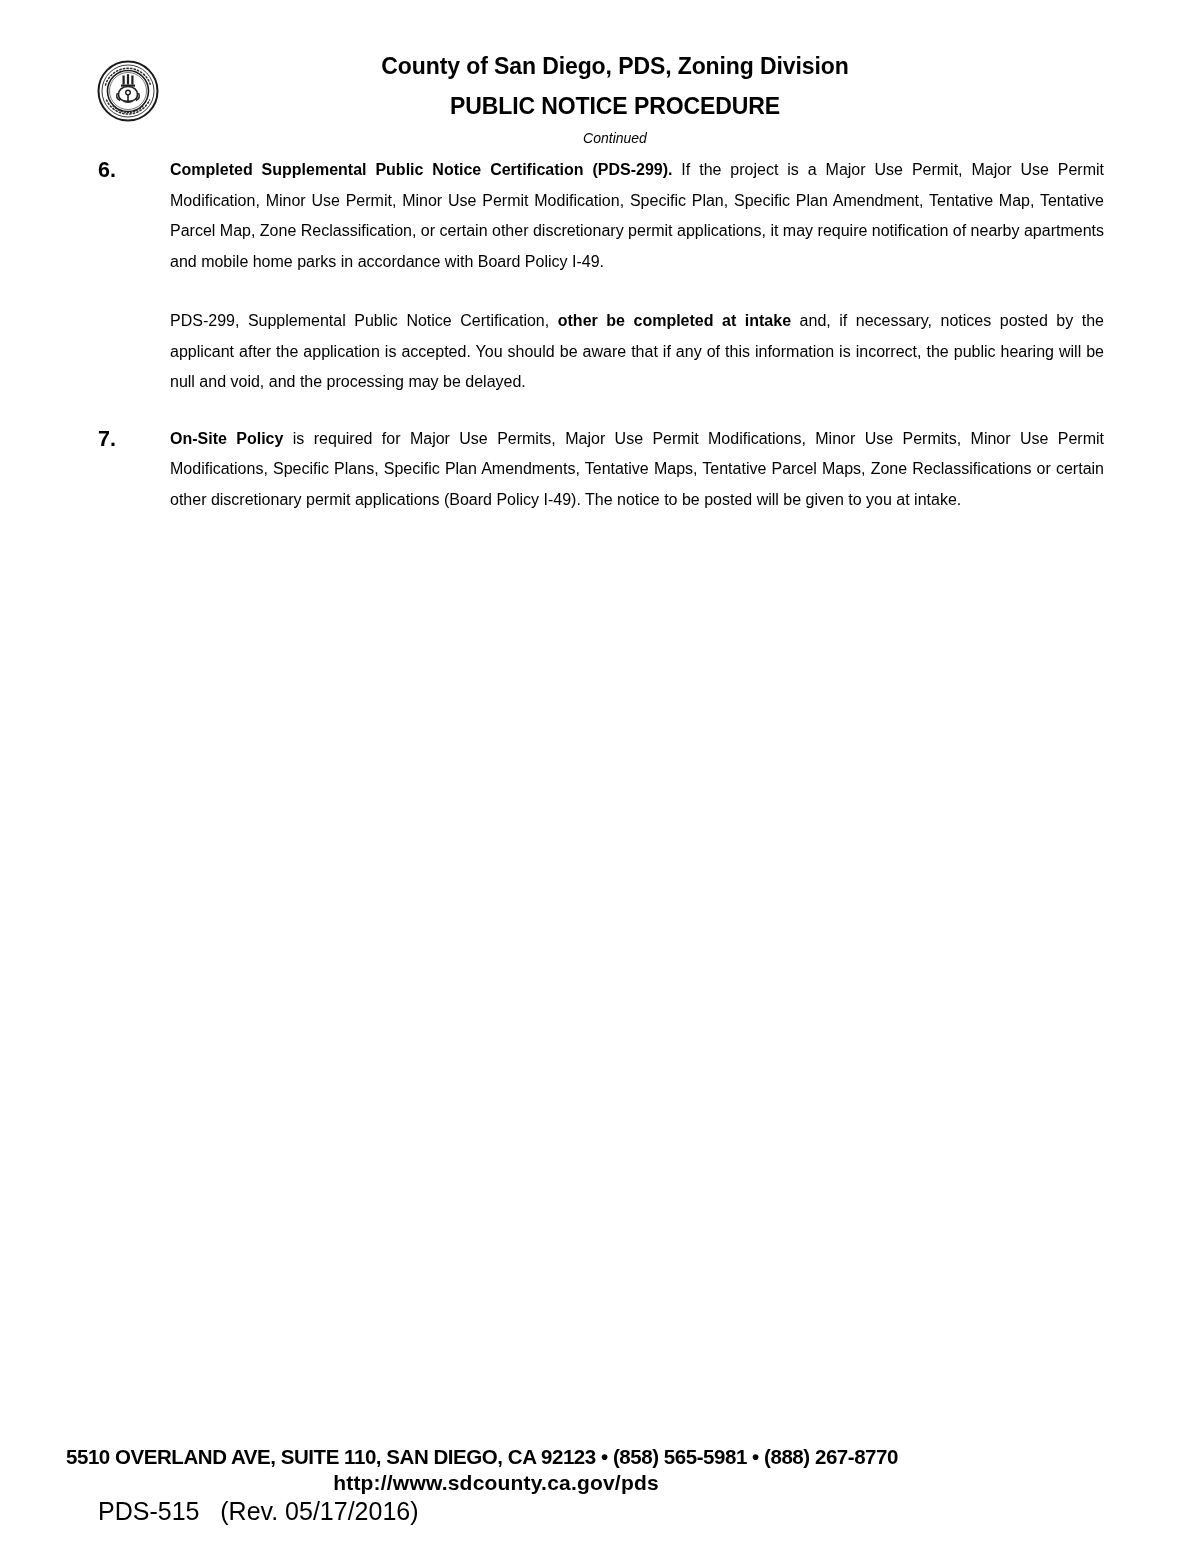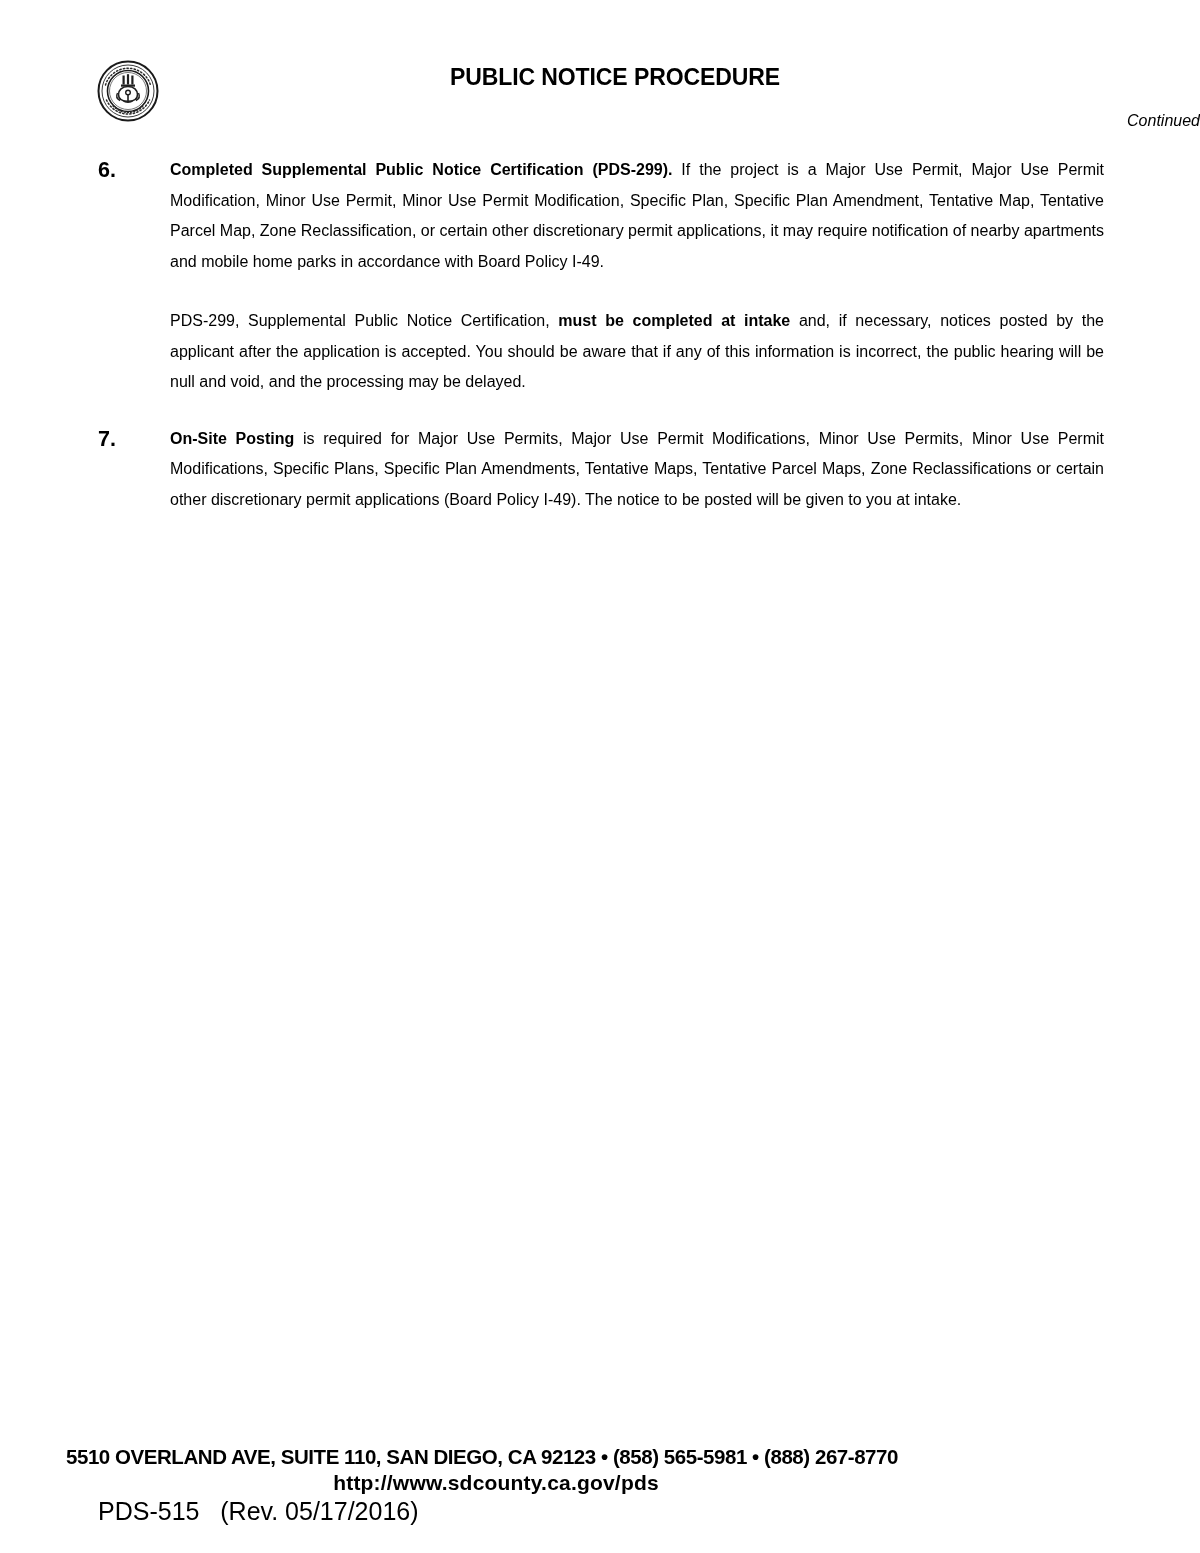--- a/index.html
+++ b/index.html
@@ -45,25 +45,24 @@
     letter-spacing: -0.1px;
   }
   .header-line2 {
     font-size: 23px;
     font-weight: bold;
     line-height: 29px;
     letter-spacing: -0.1px;
     margin-top: 11px;
   }
   .header-continued {
-    font-size: 16px;
+    font-size: 14px;
     font-style: italic;
     line-height: 24px;
-    margin-top: 17px;
-    text-align: right;
+    margin-top: 5px;
   }
 
   
   .body {
     position: absolute;
     left: 98px;
     top: 155px;
     width: 1006px;
   }
   .item {
@@ -171,44 +170,45 @@
           <path d="M20.5 33 c-1.5 3 -0.5 6 2.5 7.5" fill="none" stroke="#1f1f1f" stroke-width="1.4"></path>
           <path d="M41.5 33 c1.5 3 0.5 6 -2.5 7.5" fill="none" stroke="#1f1f1f" stroke-width="1.4"></path>
         </g>
         <g stroke="#2b2b2b" stroke-width="1.3" stroke-linecap="round" stroke-dasharray="1.2 2">
           <path d="M16 46 A 20.5 20.5 0 0 0 46 46" fill="none"></path>
         </g>
       </svg>
     </div>
 
     <div class="header-titles">
+      <div class="header-line1">County of San Diego, PDS, Zoning Division</div>
       <div class="header-line2">PUBLIC NOTICE PROCEDURE</div>
       <div class="header-continued">Continued</div>
     </div>
   </div>
 
   <div class="body">
 
     <div class="item">
       <div class="item-number">6.</div>
 
       <p class="para">
         <b>Completed Supplemental Public Notice Certification (PDS-299).</b><span> If the project is a Major Use Permit, Major Use Permit Modification, Minor Use Permit, Minor Use Permit Modification, Specific Plan, Specific Plan Amendment, Tentative Map, Tentative Parcel Map, Zone Reclassification, or certain other discretionary permit applications, it may require notification of nearby apartments and mobile home parks in accordance with Board Policy I-49.</span>
       </p>
 
       <p class="para">
-        <span>PDS-299, Supplemental Public Notice Certification, </span><b>must be completed at intake</b><span> and, if necessary, notices posted by the applicant after the application is accepted.  You should be aware that if any of this information is incorrect, the public hearing will be null and void, and the processing may be delayed.</span>
+        <span>PDS-299, Supplemental Public Notice Certification, </span><b>other be completed at intake</b><span> and, if necessary, notices posted by the applicant after the application is accepted.  You should be aware that if any of this information is incorrect, the public hearing will be null and void, and the processing may be delayed.</span>
       </p>
     </div>
 
     <div class="item">
       <div class="item-number">7.</div>
 
       <p class="para">
-        <b>On-Site Posting</b><span> is required for Major Use Permits, Major Use Permit Modifications, Minor Use Permits, Minor Use Permit Modifications, Specific Plans, Specific Plan Amendments, Tentative Maps, Tentative Parcel Maps, Zone Reclassifications or certain other discretionary permit applications (Board Policy I-49).  The notice to be posted will be given to you at intake.</span>
+        <b>On-Site Policy</b><span> is required for Major Use Permits, Major Use Permit Modifications, Minor Use Permits, Minor Use Permit Modifications, Specific Plans, Specific Plan Amendments, Tentative Maps, Tentative Parcel Maps, Zone Reclassifications or certain other discretionary permit applications (Board Policy I-49).  The notice to be posted will be given to you at intake.</span>
       </p>
     </div>
 
   </div>
 
   <div class="footer">
     <div class="footer-address">5510 OVERLAND AVE, SUITE 110, SAN DIEGO, CA  92123 • (858) 565-5981 • (888) 267-8770</div>
 
     <div class="footer-url">http://www.sdcounty.ca.gov/pds</div>
 

